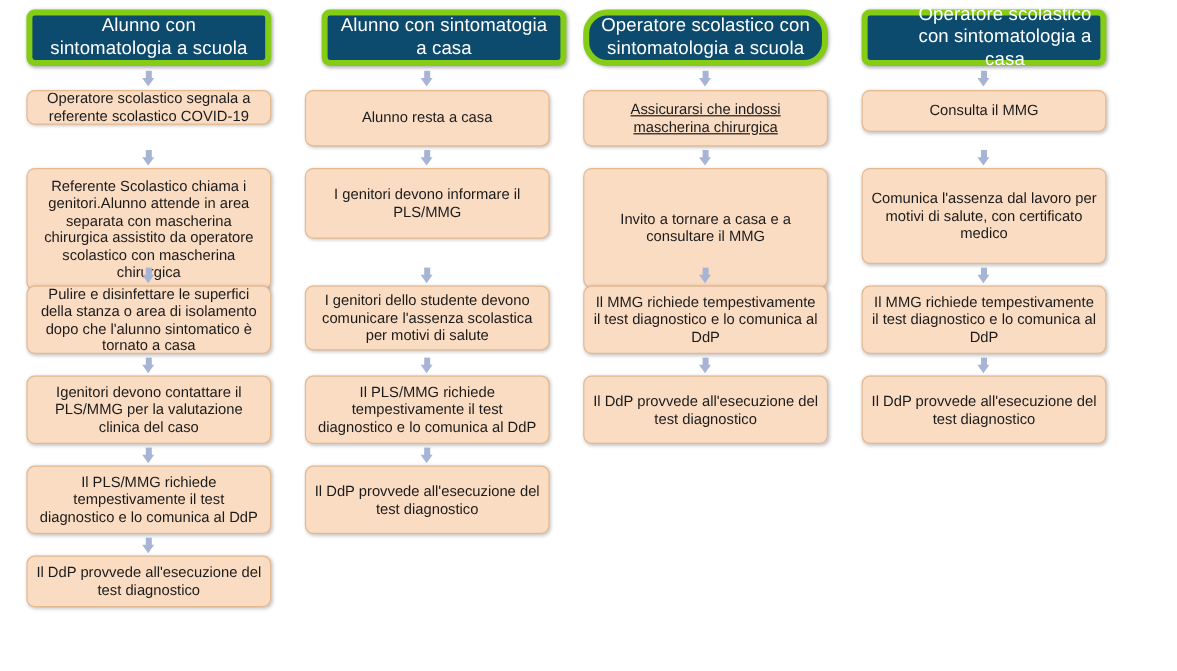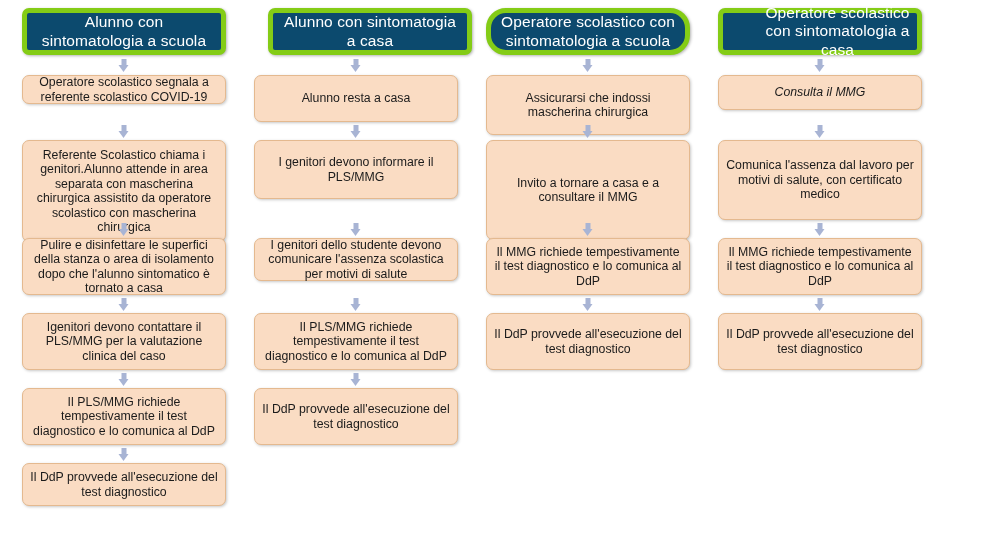--- a/index.html
+++ b/index.html
@@ -137,21 +137,21 @@
         <div class="stem"></div>
         <div class="head"></div>
       </div>
       <div class="node step" style="top: 140px; height: 59px;">
         <span>I genitori devono informare il PLS/MMG</span>
       </div>
       <div class="arrow" style="top: 222.5px;">
         <div class="stem"></div>
         <div class="head"></div>
       </div>
-      <div class="node step" style="top: 238px; height: 43px;">
+      <div class="node step" style="top: 238px; height: 54px;">
         <span>I genitori dello studente devono comunicare l'assenza scolastica per motivi di salute</span>
       </div>
       <div class="arrow" style="top: 297.5px;">
         <div class="stem"></div>
         <div class="head"></div>
       </div>
       <div class="node step" style="top: 313px; height: 57px;">
         <span>Il PLS/MMG richiede tempestivamente il test diagnostico e lo comunica al DdP</span>
       </div>
       <div class="arrow" style="top: 372.5px;">
@@ -163,21 +163,21 @@
       </div>
     </div>
     <div class="column" style="left: 486px;">
       <div class="node header" style="top: 8px; height: 47px; border-radius: 20px;">
         <span>Operatore scolastico con sintomatologia a scuola</span>
       </div>
       <div class="arrow" style="top: 58.5px;">
         <div class="stem"></div>
         <div class="head"></div>
       </div>
-      <div class="node step" style="top: 75px; height: 60px;">
+      <div class="node step" style="top: 75px; height: 47px; text-decoration: underline;">
         <span>Assicurarsi che indossi mascherina chirurgica</span>
       </div>
       <div class="arrow" style="top: 124.5px;">
         <div class="stem"></div>
         <div class="head"></div>
       </div>
       <div class="node step" style="top: 140px; height: 100px;">
         <span>Invito a tornare a casa e a consultare il MMG</span>
       </div>
       <div class="arrow" style="top: 222.5px;">
@@ -196,21 +196,21 @@
       </div>
     </div>
     <div class="column" style="left: 718px;">
       <div class="node header" style="top: 8px; height: 47px; padding-left: 42px;">
         <span>Operatore scolastico con sintomatologia a casa</span>
       </div>
       <div class="arrow" style="top: 58.5px;">
         <div class="stem"></div>
         <div class="head"></div>
       </div>
-      <div class="node step" style="top: 75px; height: 35px; font-style: italic;">
+      <div class="node step" style="top: 75px; height: 35px;">
         <span>Consulta il MMG</span>
       </div>
       <div class="arrow" style="top: 124.5px;">
         <div class="stem"></div>
         <div class="head"></div>
       </div>
       <div class="node step" style="top: 140px; height: 80px;">
         <span>Comunica l'assenza dal lavoro per motivi di salute, con certificato medico</span>
       </div>
       <div class="arrow" style="top: 222.5px;">

